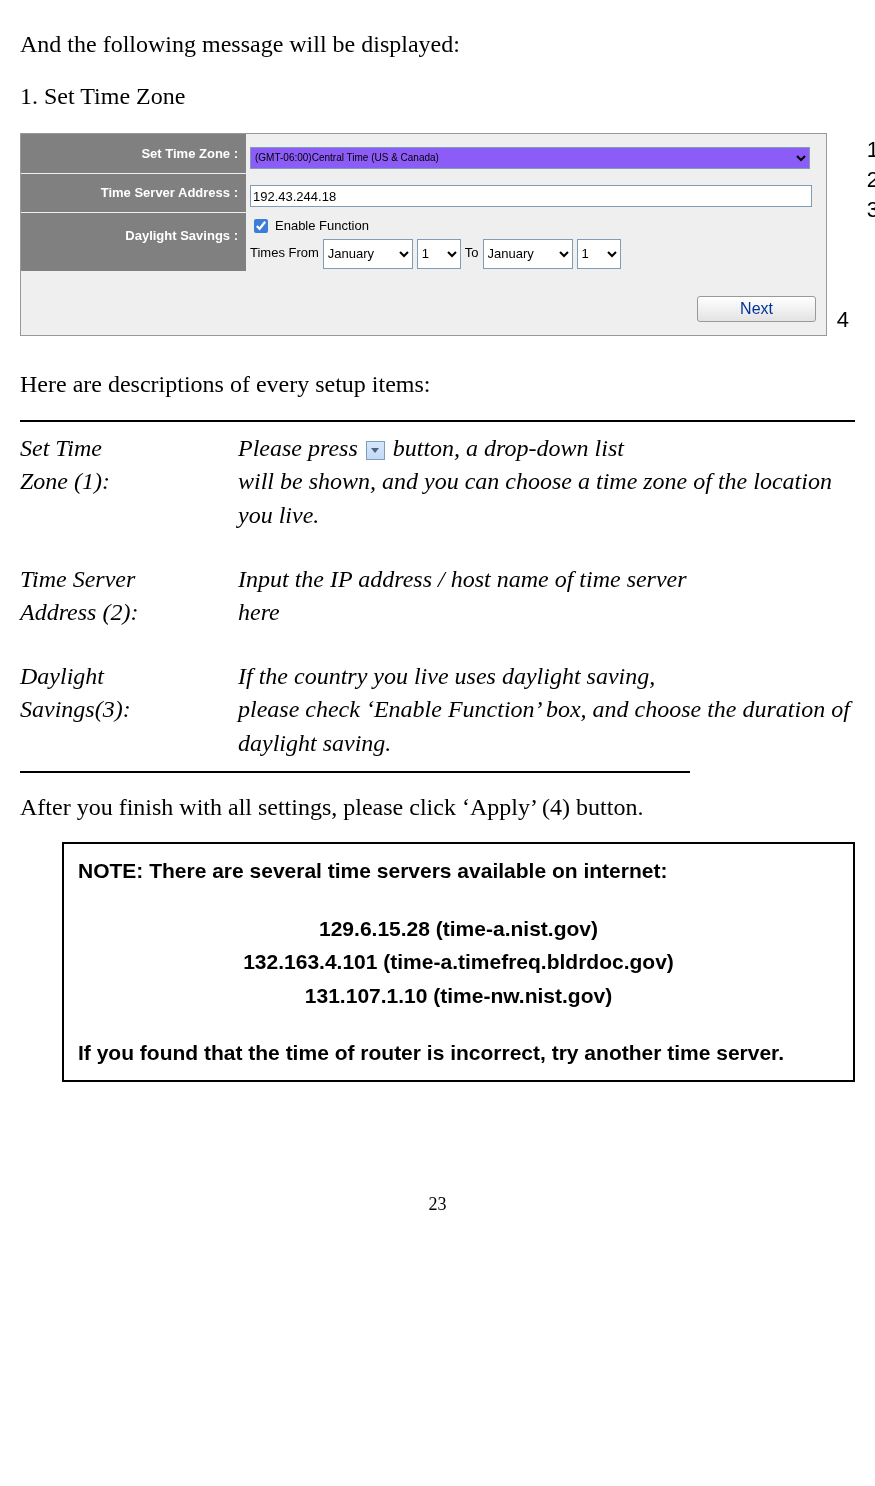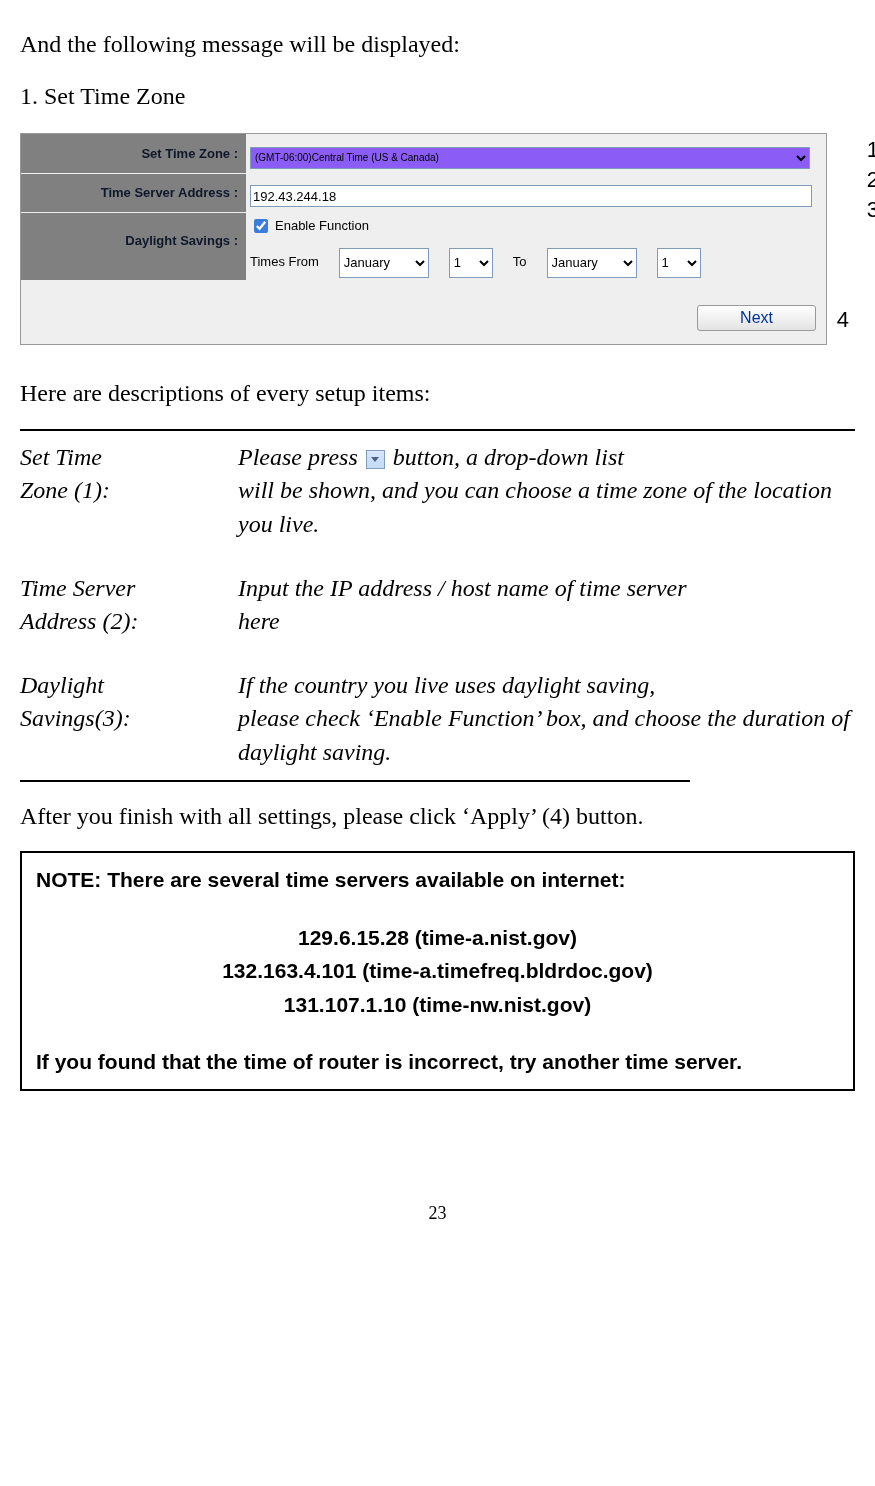--- a/index.html
+++ b/index.html
@@ -23,21 +23,21 @@
       border: 1px solid #999;
       width: 805px;
       padding-bottom: 8px;
     }
     .form-row {
       display: flex;
       align-items: stretch;
     }
     .form-label-cell {
       background: #808080;
-      color: #0f172a;
+      color: #ffffff;
       font-family: Arial, sans-serif;
       font-size: 13px;
       font-weight: bold;
       text-align: right;
       padding: 6px 8px;
       width: 225px;
       border-bottom: 1px solid #EFEFEF;
       box-sizing: border-box;
       line-height: 1.2;
       display: flex;
@@ -68,24 +68,24 @@
     .daylight-block {
       font-family: Arial, sans-serif;
       font-size: 13px;
     }
     .daylight-block label {
       display: inline-flex;
       align-items: center;
       gap: 4px;
     }
     .daylight-row2 {
-      margin-top: 9px;
+      margin-top: 0;
       display: flex;
       align-items: center;
-      gap: 20px;
+      gap: 4px;
     }
     .daylight-row2 span {
       font-family: Arial, sans-serif;
       font-size: 13px;
     }
     select.small {
       font-family: Arial, sans-serif;
       font-size: 13px;
       height: 30px;
       border: 1px solid #7F9DB9;
@@ -154,20 +154,21 @@
       border-top: 5px solid #4D6185;
     }
     .note-box {
       border: 2px solid black;
       padding: 10px 14px;
       font-family: Arial, sans-serif;
       font-size: 21px;
       font-weight: bold;
       margin-top: 16px;
       line-height: 1.6;
+      margin-left: 42px;
     }
     .note-servers {
       text-align: center;
       margin: 24px 0;
     }
     .page-num {
       text-align: center;
       font-size: 18px;
       margin-top: 110px;
     }

